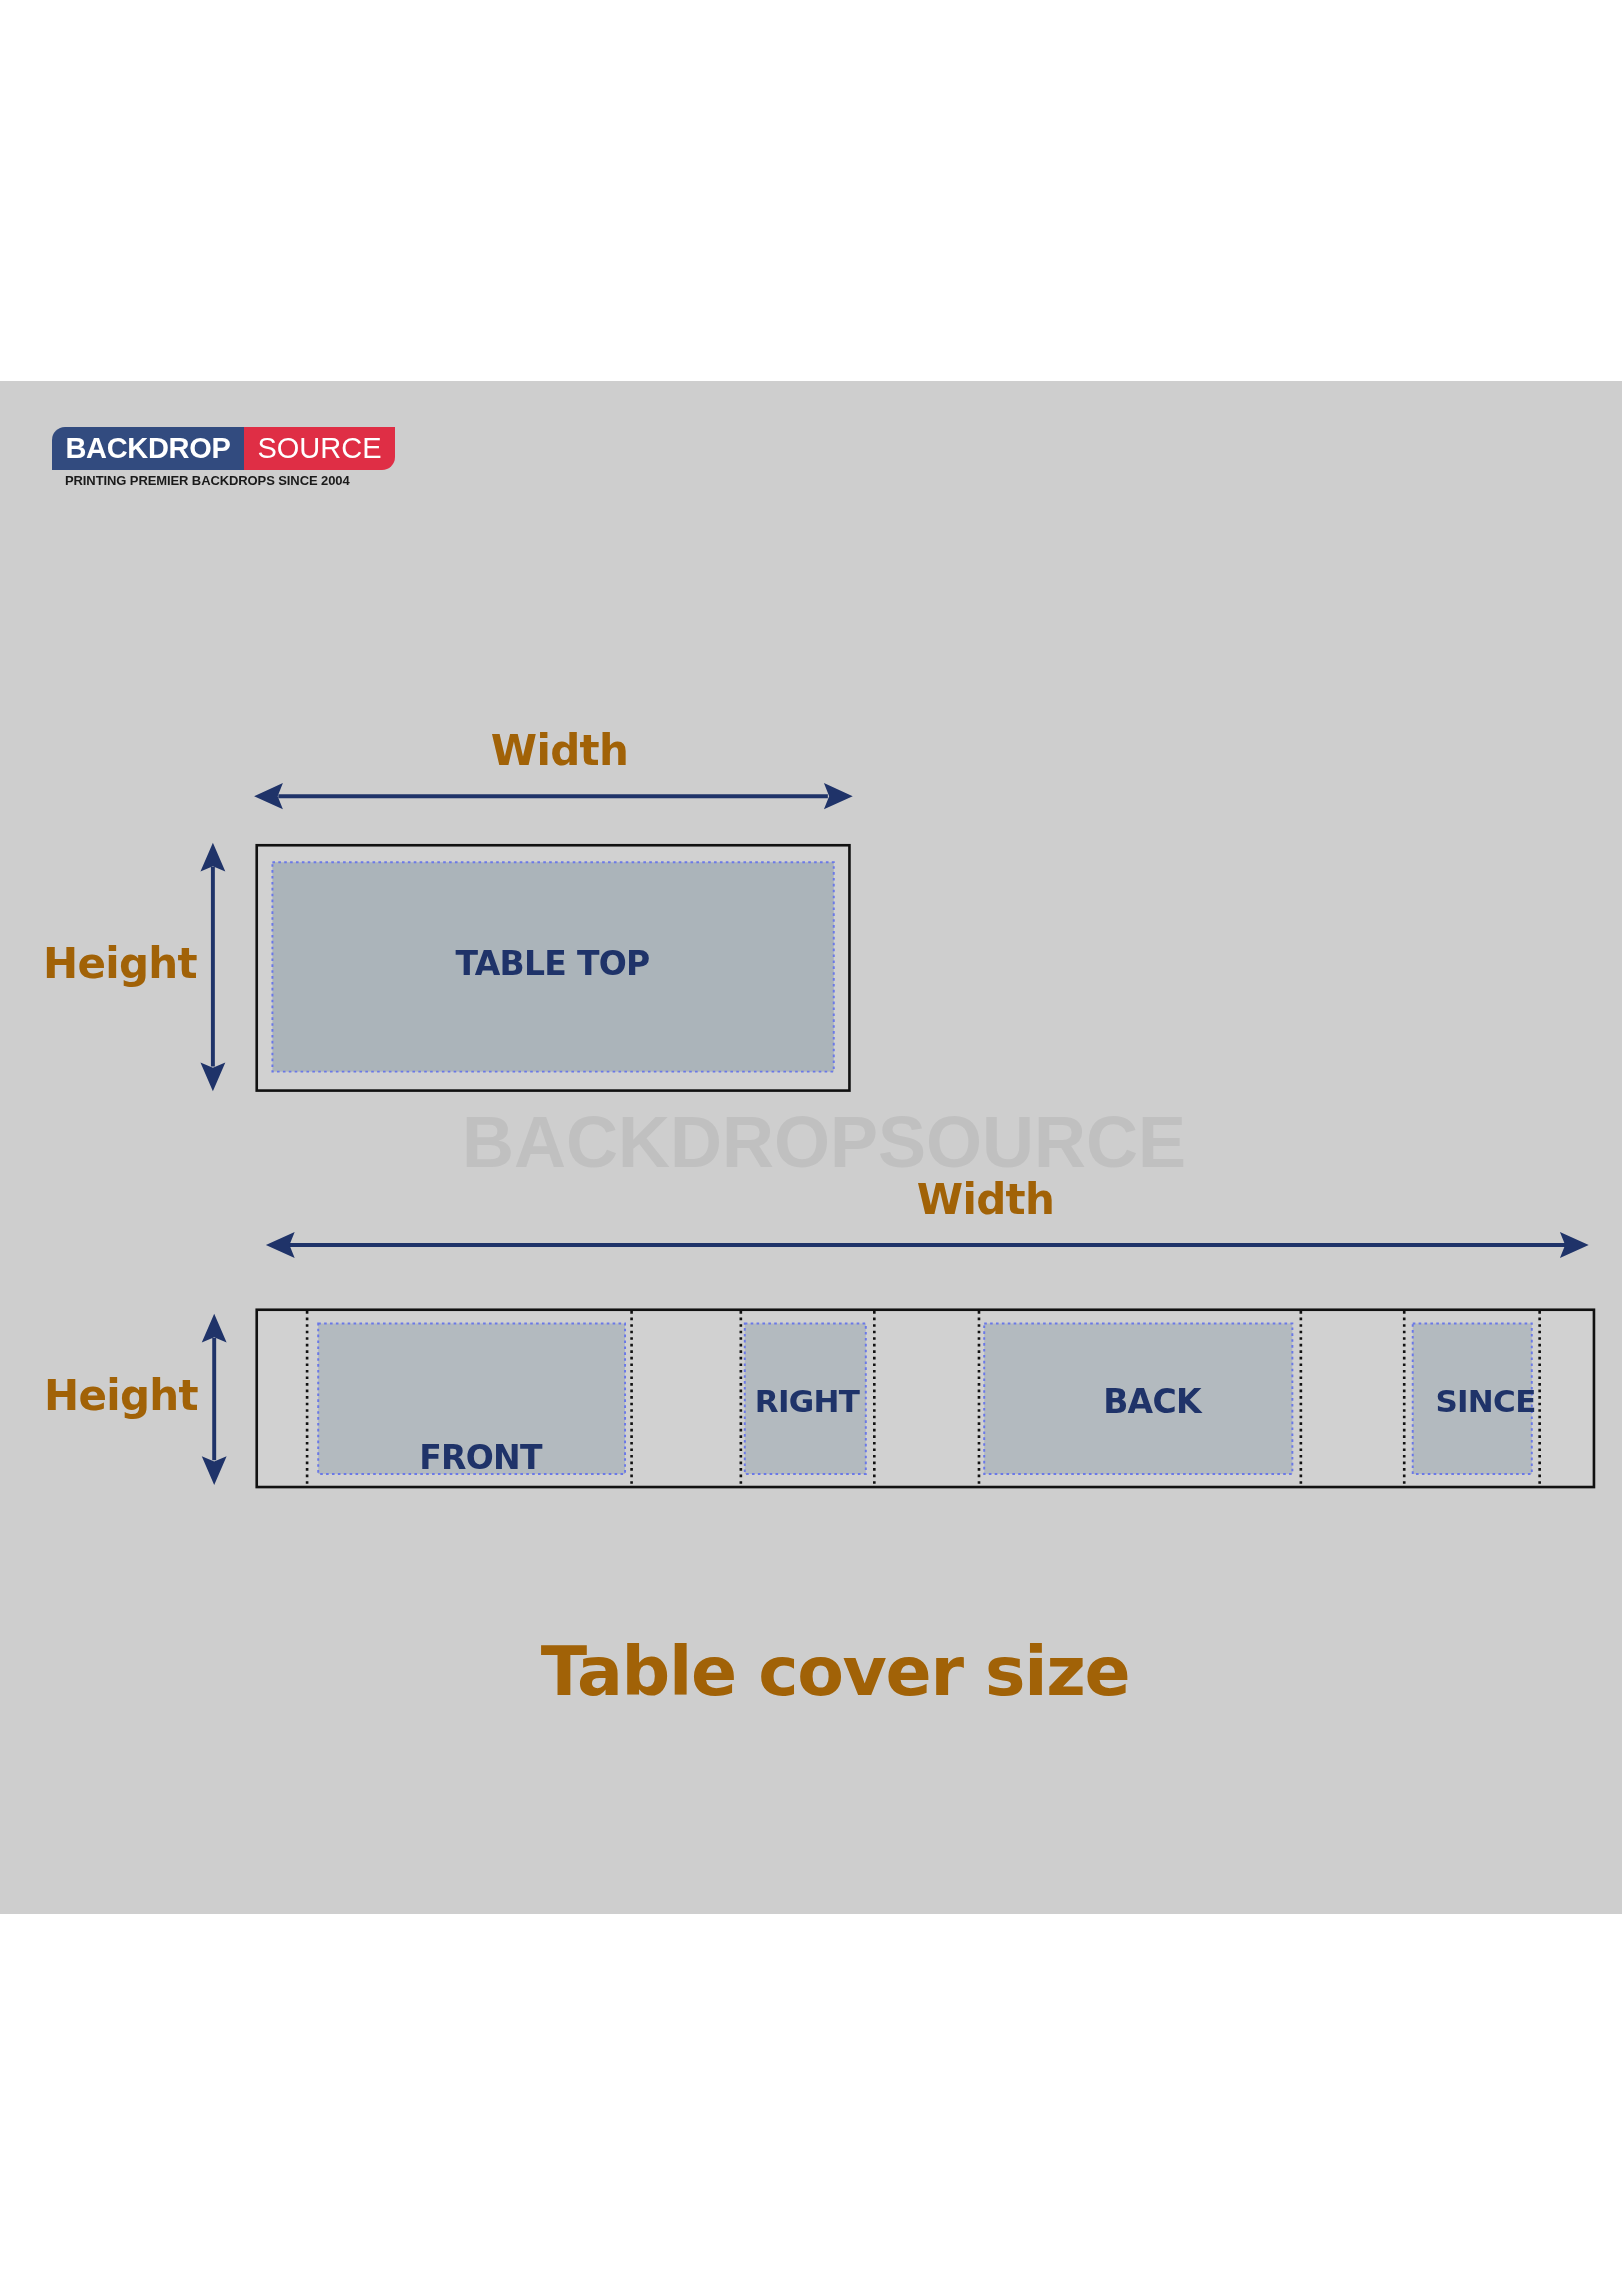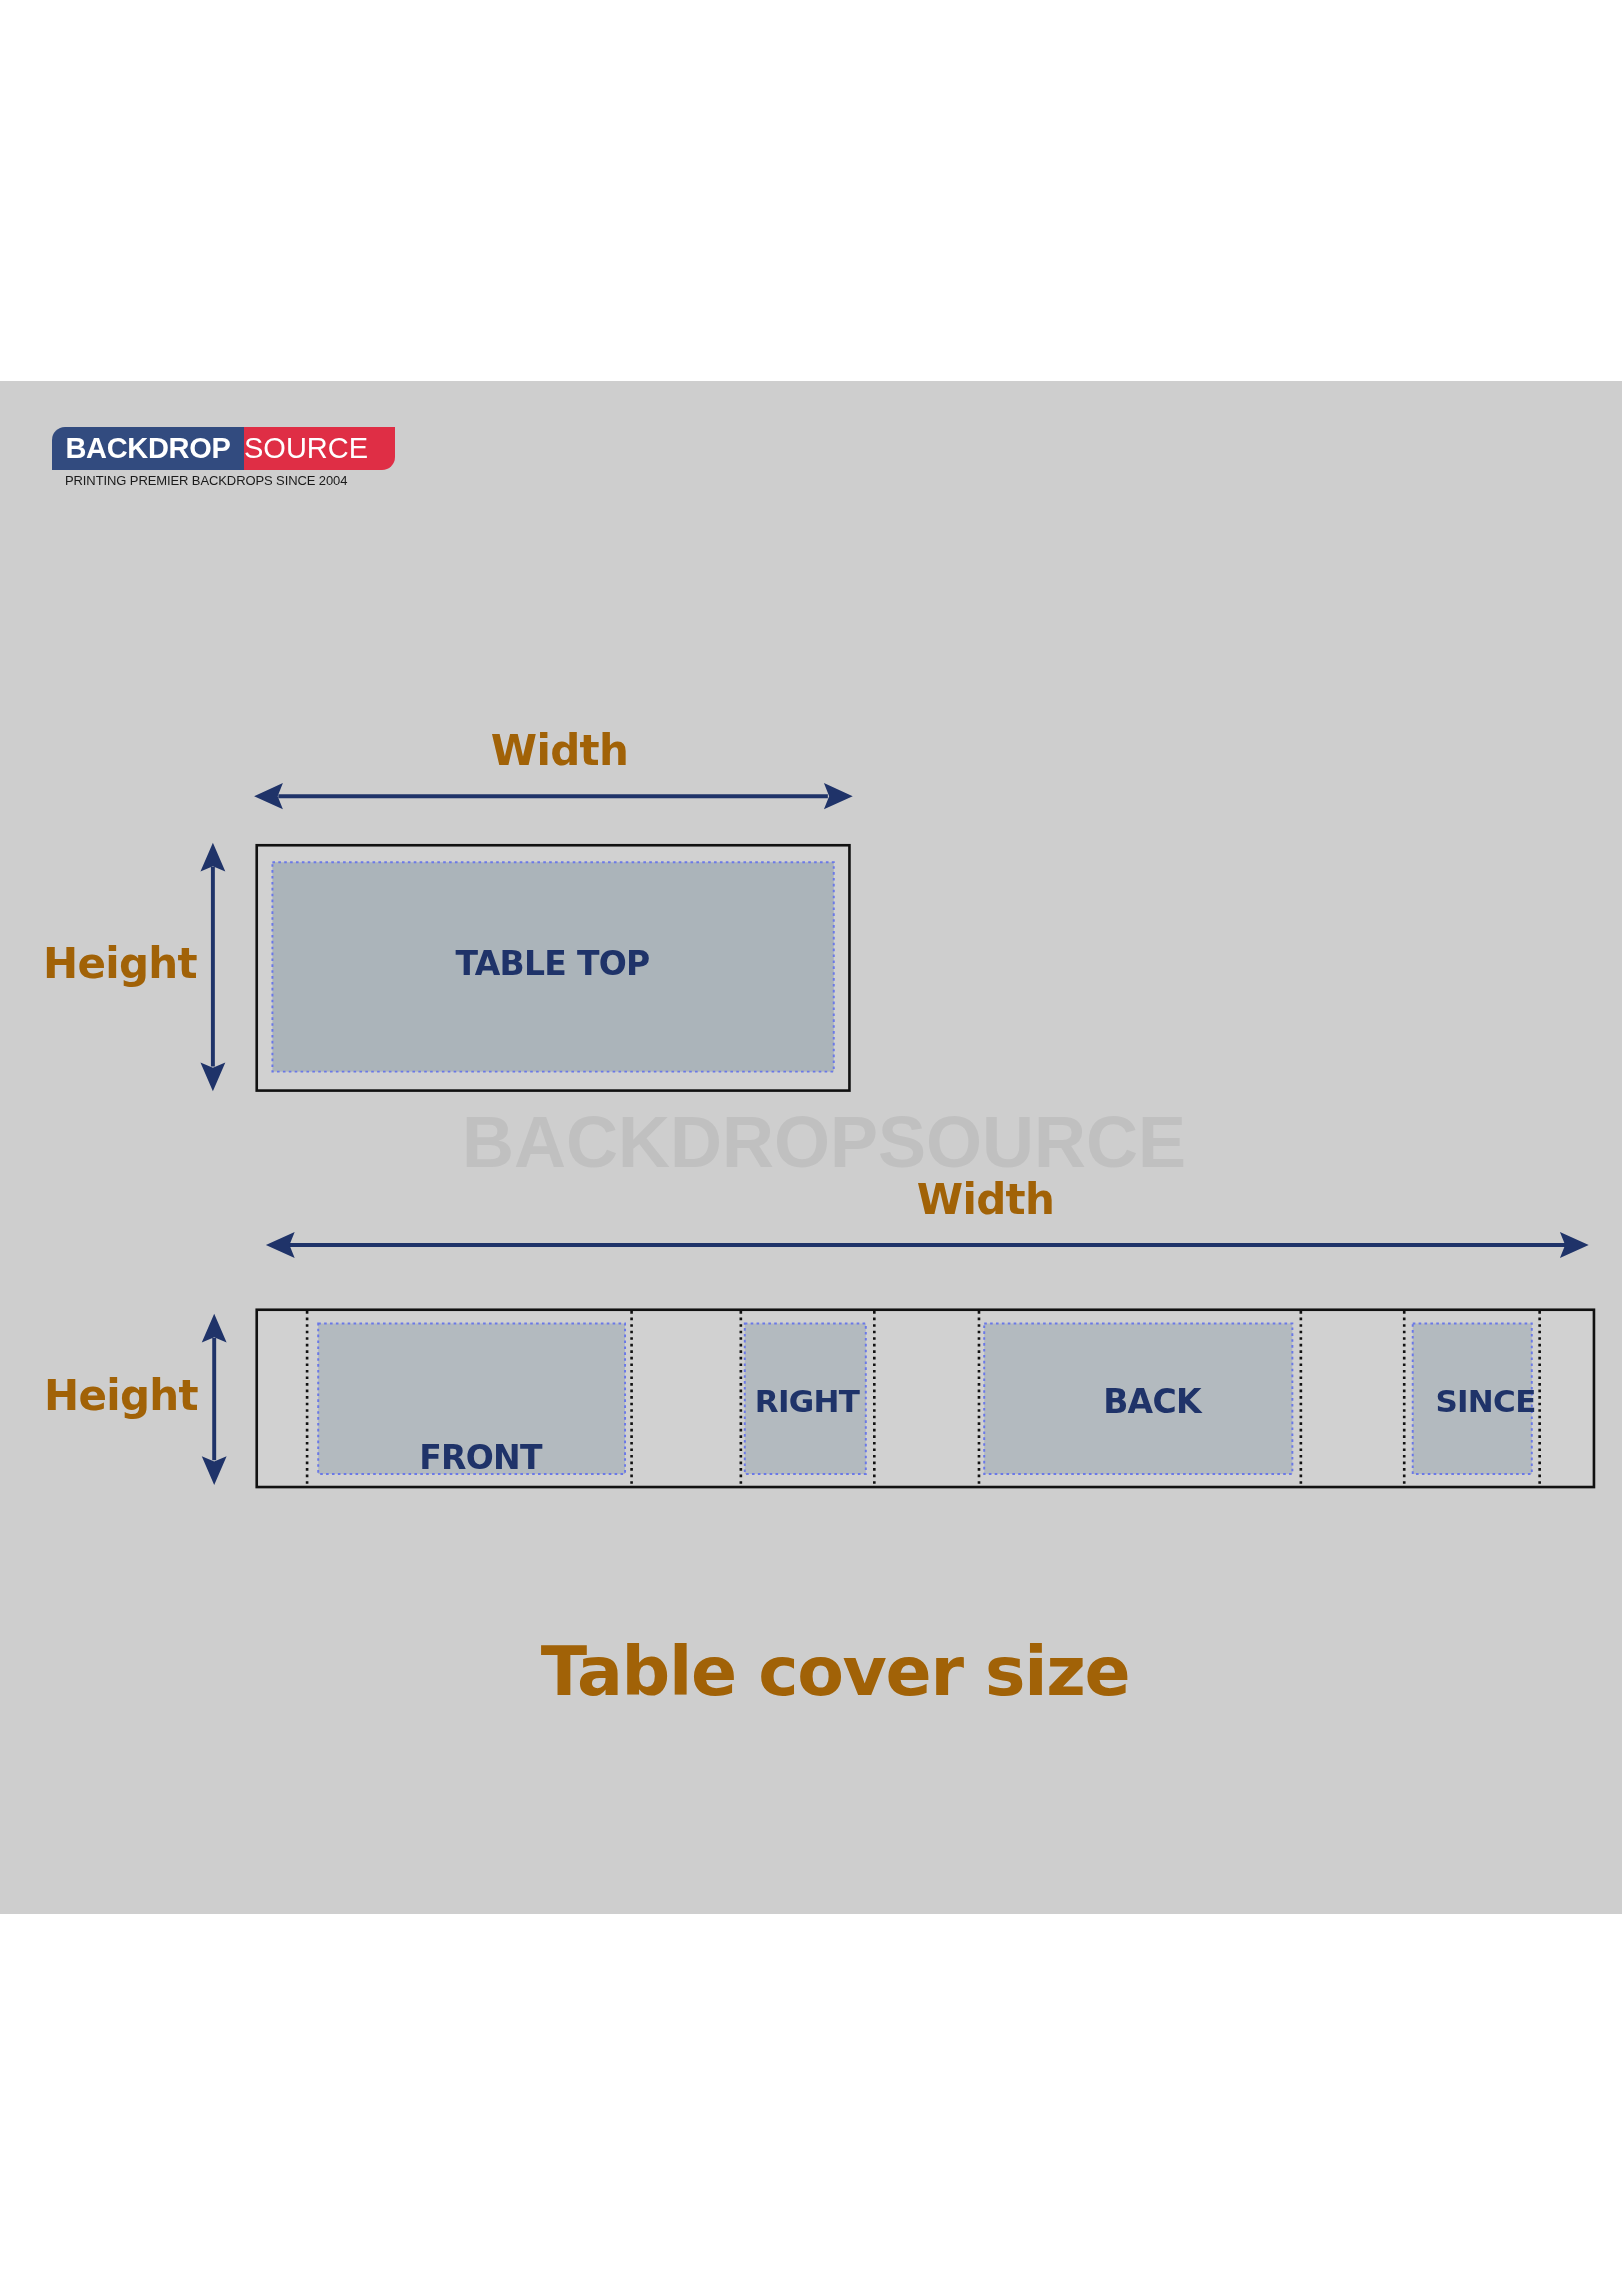--- a/index.html
+++ b/index.html
@@ -19,26 +19,26 @@
     .logo-blue {
       width: 192px; height: 43px; background: #324b7f; color: #ffffff;
       border-top-left-radius: 13px;
       font-family: "Liberation Sans", sans-serif; font-weight: bold; font-size: 29px;
       line-height: 43px; text-align: center; letter-spacing: -0.3px;
     }
     .logo-red {
       width: 151px; height: 43px; background: #df2e45; color: #ffffff;
       border-bottom-right-radius: 13px;
       font-family: "Liberation Sans", sans-serif; font-weight: normal; font-size: 29px;
-      line-height: 43px; 
+      line-height: 43px; text-align: center;
     }
     .logo-tag {
       position: absolute; left: 13px; top: 46px; width: 314px;
       font-family: "Liberation Sans", sans-serif; font-size: 13px; color: #1a1a1a;
-      white-space: nowrap; text-align: left; letter-spacing: -0.1px;
+      white-space: nowrap; text-align: left; letter-spacing: -0.1px; font-weight: bold;
     }
 
     .navy-label {
       position: absolute; color: #a16207; font-weight: bold;
       font-family: "DejaVu Sans", sans-serif; white-space: nowrap;
       letter-spacing: -0.7px;
     }
 
     svg.overlay { position: absolute; left: 0; top: 0; }
 

